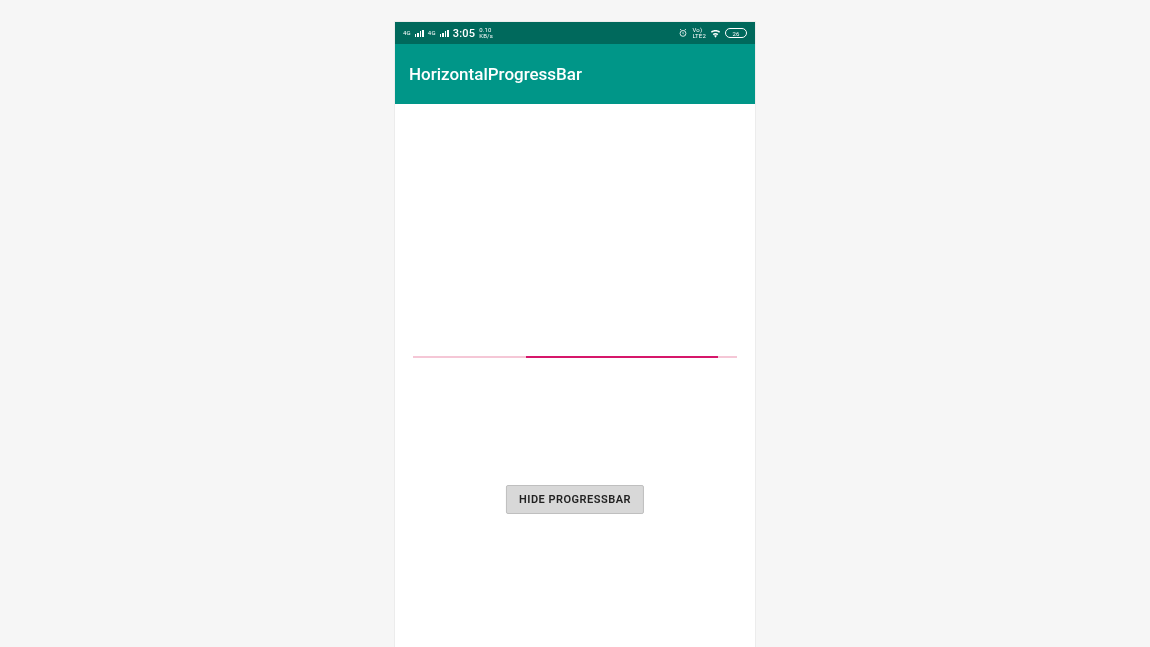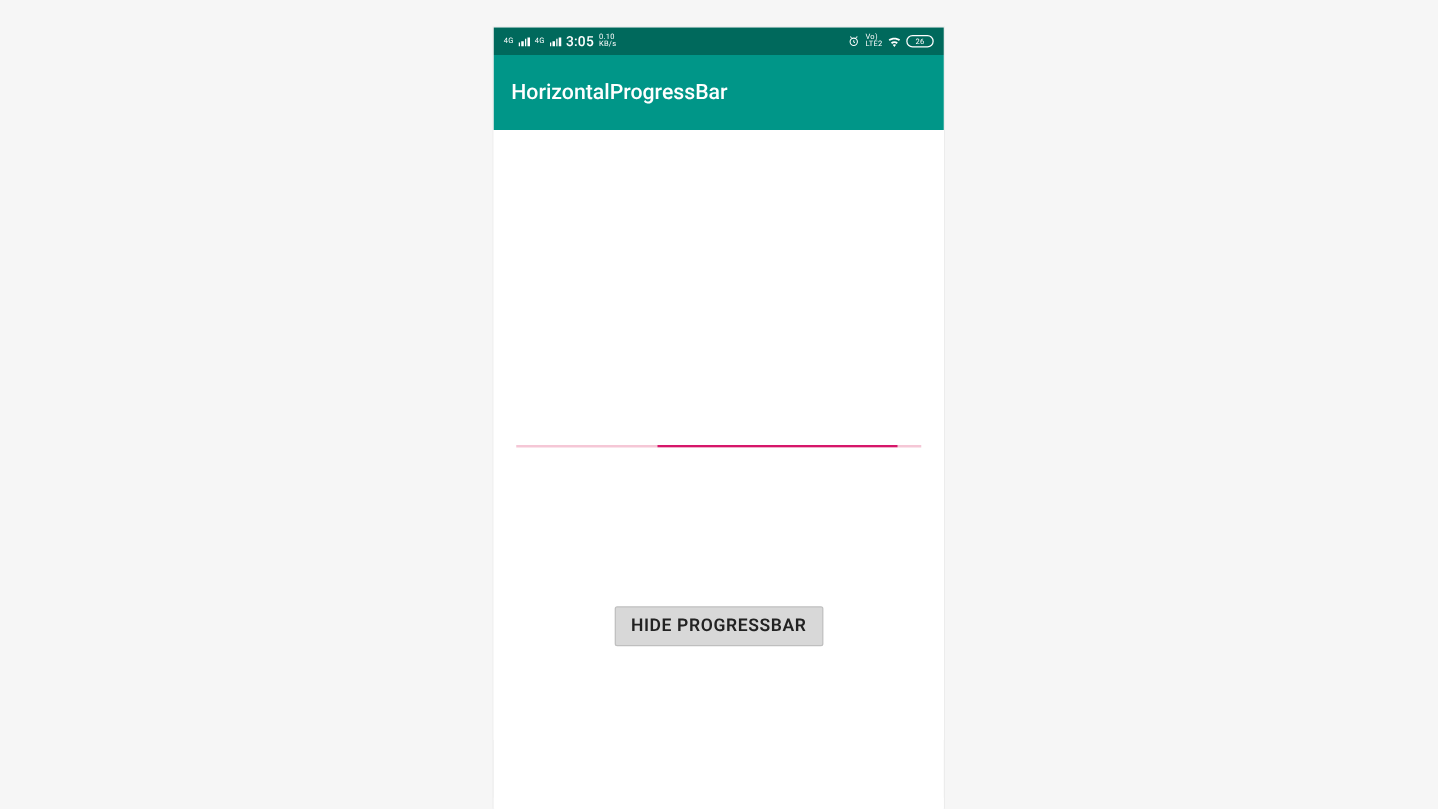--- a/index.html
+++ b/index.html
@@ -90,21 +90,21 @@
       background: #d6166a;
     }
     .btn {
       position: absolute;
       left: 50%; transform: translateX(-50%);
       top: 381px;
       background: #d8d8d8;
       border: 1px solid #bfbfbf;
       border-radius: 2px;
       padding: 7px 12px;
-      font-size: 14px;
+      font-size: 11px;
       font-weight: 600;
       letter-spacing: .5px;
       color: #222;
       cursor: pointer;
       font-family: inherit;
       text-transform: uppercase;
     }
     
     .navbar {
       height: 32px;

